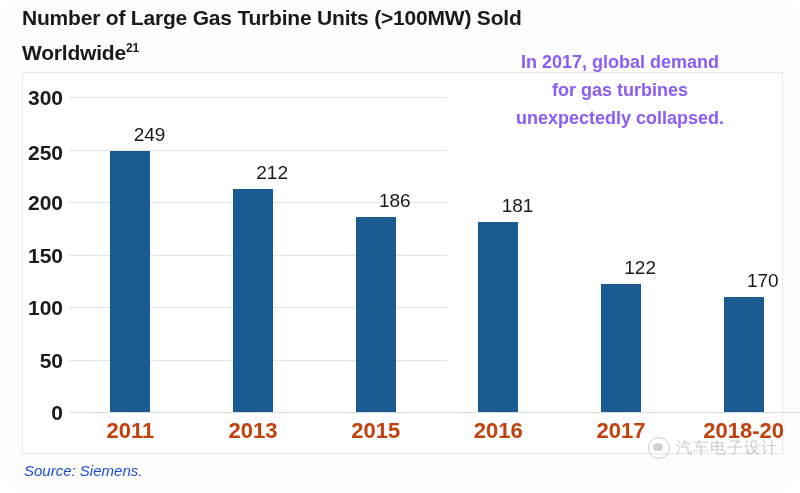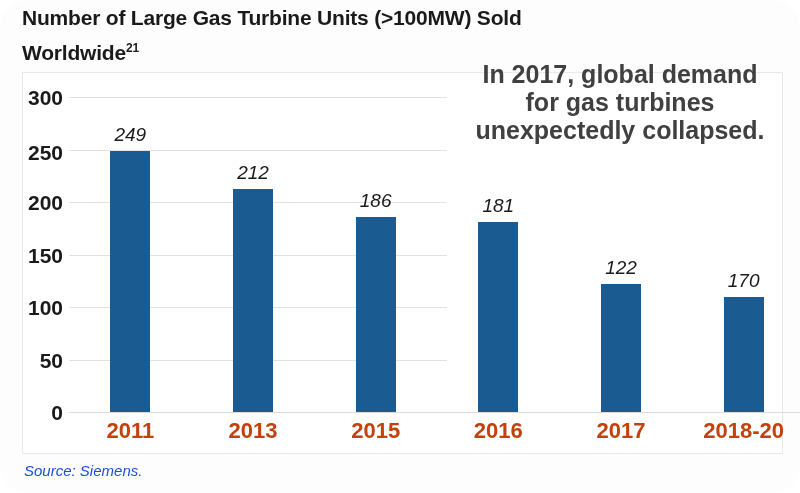--- a/index.html
+++ b/index.html
@@ -90,48 +90,47 @@
     position: absolute;
     background: #1a5c91;
     width: 40px;
   }
 
   .bar-label {
     position: absolute;
     font-size: 19px;
     font-weight: normal;
     color: #1a1a1a;
-    text-align: center;
+    text-align: right;
     width: 70px;
     line-height: 1;
-    font-style: italic;
   }
 
   .xtick {
     position: absolute;
     top: 347px;
     font-size: 22px;
     font-weight: bold;
     color: #c2410c;
     text-align: center;
     width: 120px;
     line-height: 1;
   }
 
   
   #callout {
     position: absolute;
     left: 455px;
-    top: 60px;
+    top: 48px;
     width: 330px;
     text-align: center;
-    font-size: 25px;
+    font-size: 18px;
     font-weight: bold;
     line-height: 28px;
-    color: #404040;
+    color: #8b5cf6;
   }
 
   
   #source-note {
     position: absolute;
     left: 24px;
     top: 462px;
     font-size: 15px;
     font-style: italic;
     color: #1d4ed8;
@@ -222,14 +221,18 @@
   </div>
 
   <div id="callout">
     <div>In 2017, global demand</div>
     <div>for gas turbines</div>
     <div>unexpectedly collapsed.</div>
   </div>
 
   <div id="source-note">Source: Siemens.</div>
 
+  <div id="watermark">
+    <span class="wm-logo"></span>
+    <span class="wm-text">汽车电子设计</span>
+  </div>
 
 </div>
 
 </body></html>

